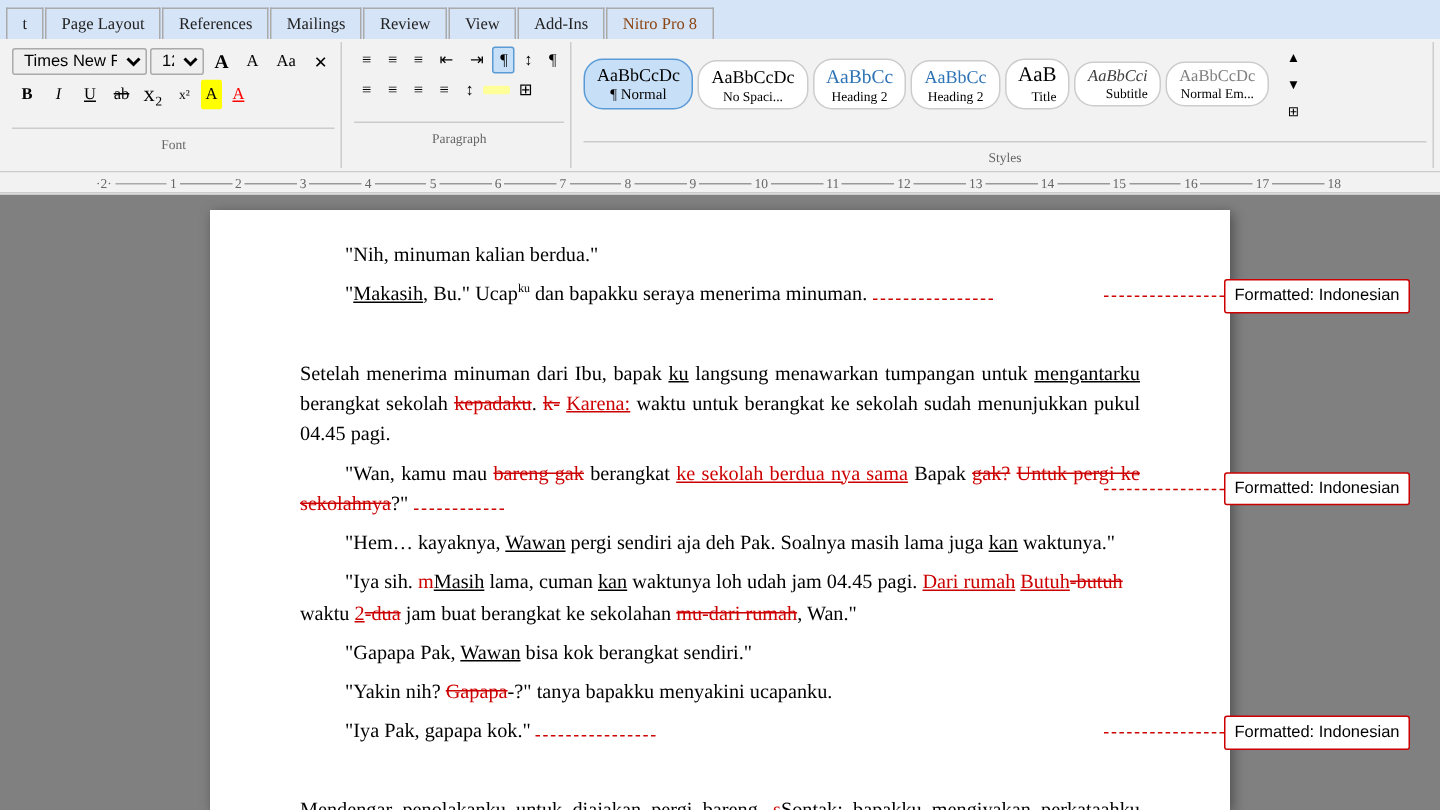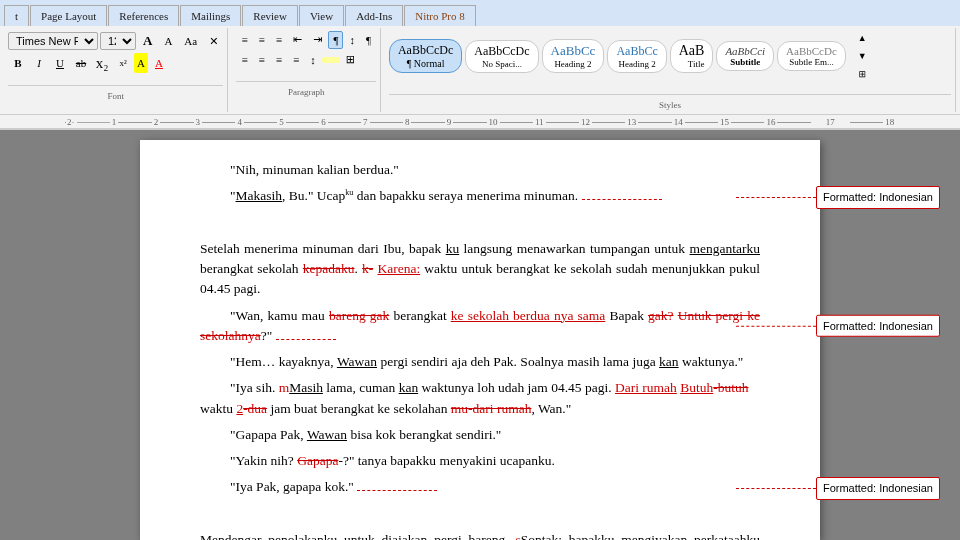--- a/index.html
+++ b/index.html
@@ -132,25 +132,25 @@
         <div class="style-item style-h2">
           <div style="font-size:12px; color:#2e74b5;">AaBbCc</div>
           <div style="font-size:9px; text-align:center; color:#000;">Heading 2</div>
         </div>
         <div class="style-item">
           <div style="font-size:14px;">AaB</div>
           <div style="font-size:9px; text-align:right;">Title</div>
         </div>
         <div class="style-item">
           <div style="font-size:11px; font-style:italic; color:#404040;">AaBbCci</div>
-          <div style="font-size:9px; text-align:center;font-weight:bold;">Subtitle</div>
+          <div style="font-size:9px; text-align:right;">Subtitle</div>
         </div>
         <div class="style-item">
           <div style="font-size:11px; color:#808080;">AaBbCcDc</div>
-          <div style="font-size:9px; text-align:center;">Subtle Em...</div>
+          <div style="font-size:9px; text-align:center;">Normal Em...</div>
         </div>
         <div style="display:flex;flex-direction:column;justify-content:center;gap:2px;margin-left:4px;">
           <span class="tb-btn" style="font-size:9px;">▲</span>
           <span class="tb-btn" style="font-size:9px;">▼</span>
           <span class="tb-btn" style="font-size:9px;">⊞</span>
         </div>
       </div>
       <div class="toolbar-section-label">Styles</div>
     </div>
 
@@ -185,21 +185,21 @@
       <span style="margin: 0 2px;">12</span>
         <span style="flex:1; border-top:1px solid #999; margin-top:5px;"></span>
       <span style="margin: 0 2px;">13</span>
         <span style="flex:1; border-top:1px solid #999; margin-top:5px;"></span>
       <span style="margin: 0 2px;">14</span>
         <span style="flex:1; border-top:1px solid #999; margin-top:5px;"></span>
       <span style="margin: 0 2px;">15</span>
         <span style="flex:1; border-top:1px solid #999; margin-top:5px;"></span>
       <span style="margin: 0 2px;">16</span>
         <span style="flex:1; border-top:1px solid #999; margin-top:5px;"></span>
-      <span style="margin: 0 15px;">17</span>
+      <span style="margin: 0 2px;">17</span>
         <span style="flex:1; border-top:1px solid #999; margin-top:5px;"></span>
       <span style="margin: 0 2px;">18</span>
     </div>
   </div>
 </div>
 
 <div class="doc-area">
   <div class="page">
 
     <p class="para-indent">

